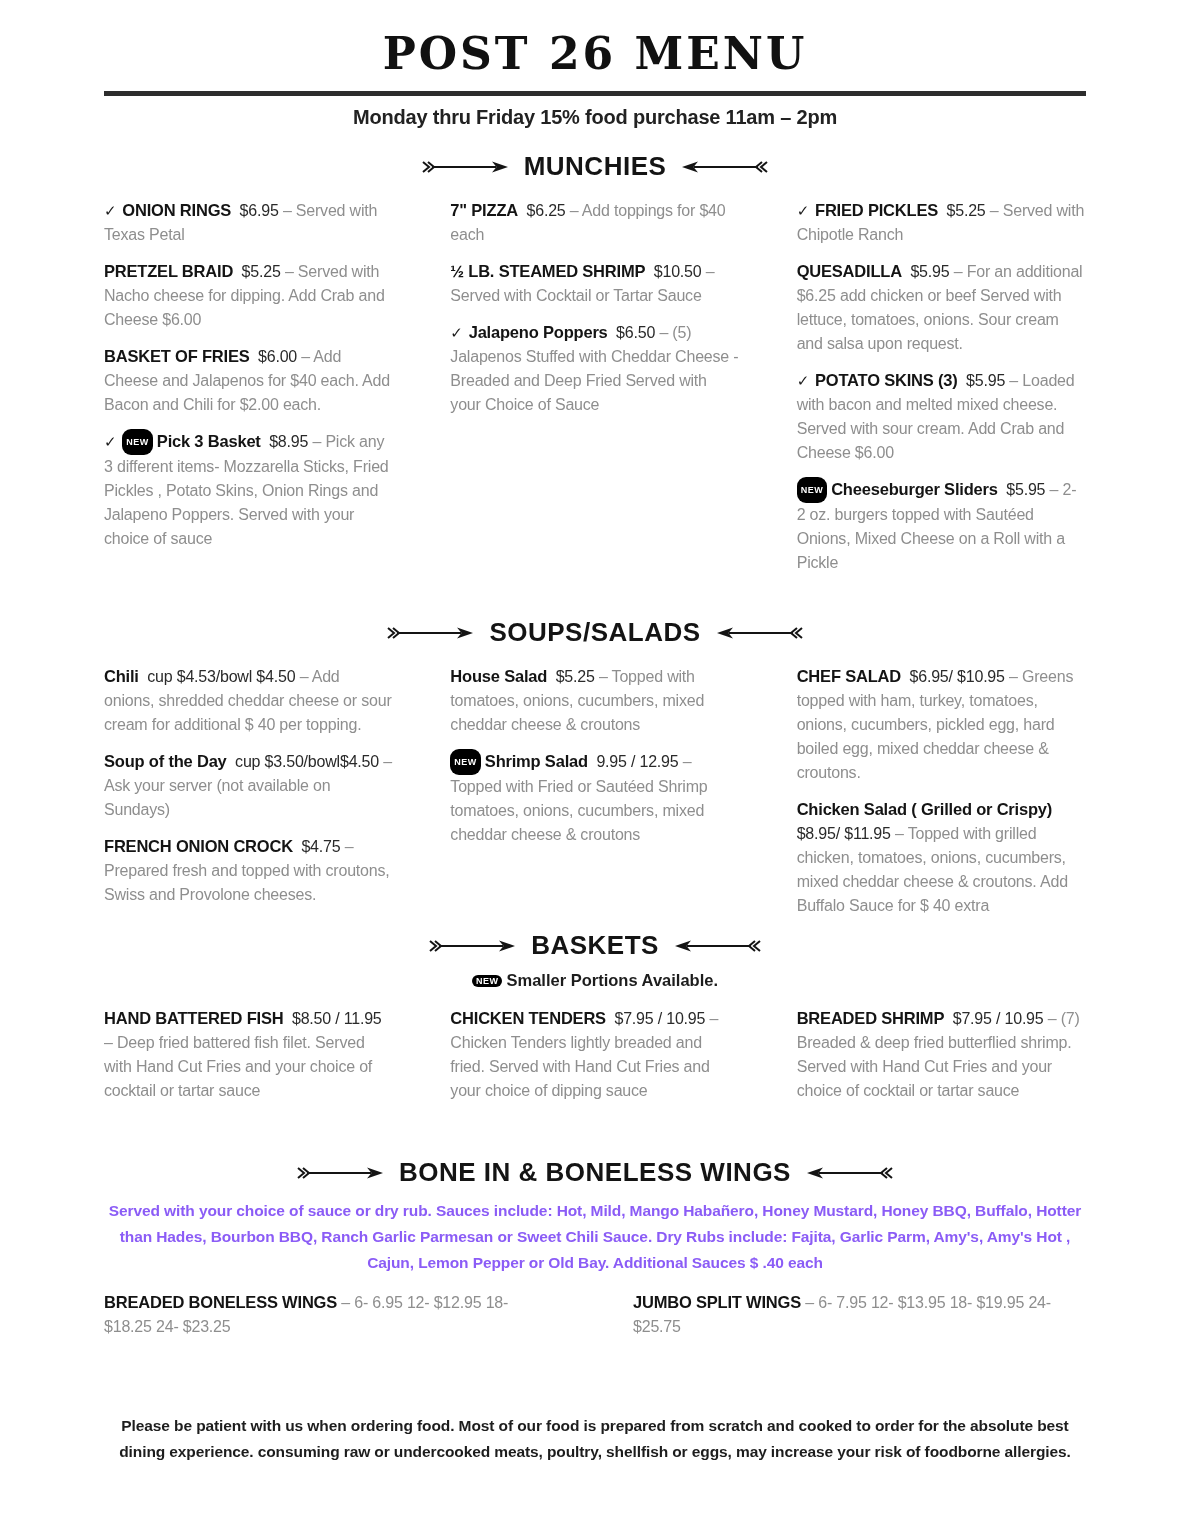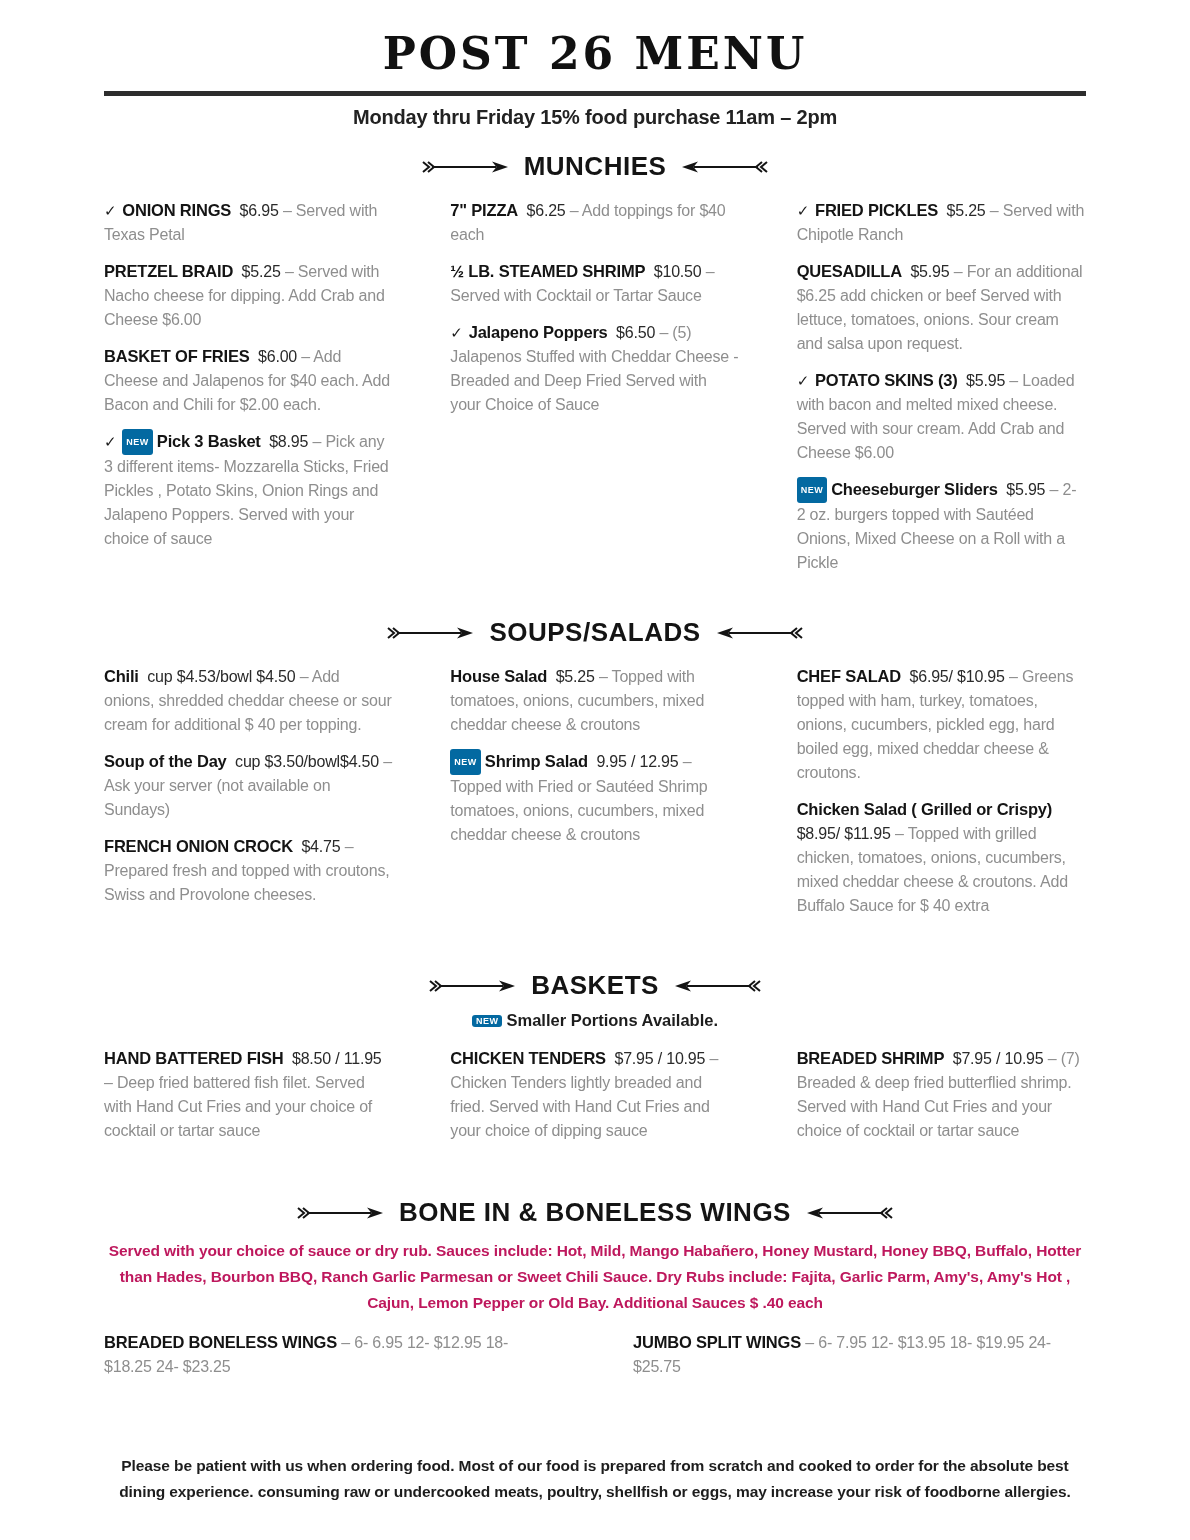--- a/index.html
+++ b/index.html
@@ -42,64 +42,64 @@
   }
   .sec-title {
     font-weight:700;
     font-size:26px;
     letter-spacing:0.5px;
     color:#141414;
     white-space:nowrap;
   }
   .mt-munchies { margin-top:22px; }
   .mt-soups    { margin-top:30px; }
-  .mt-baskets  { margin-top:40px; }
+  .mt-baskets  { }
   .mt-wings    { margin-top:42px; }
 
   .cols { display:flex; gap:57px; margin-top:16px; }
   .col  { flex:1 1 0; min-width:0; }
 
   .item {
     font-size:16px;
     line-height:24px;
     letter-spacing:-0.2px;
     margin-bottom:12px;
     color:#1f1f1f;
   }
   .item-name  { font-weight:700; color:#141414; font-size:16.5px; }
   .item-price { color:#2a2a2a; }
   .item-desc  { color:#8e8e8e; }
   .check { color:#1b1b1b; font-size:15px; margin-right:2px; }
   .new-badge {
     display:inline-block;
-    background:#0369a1; color:#ffffff;
+    background:#000000; color:#ffffff;
     font-size:9px; font-weight:700;
     letter-spacing:0.5px;
     padding:1px 4px 1px;
-    border-radius:3px;
+    border-radius:9px;
     vertical-align:2px;
     margin-right:4px;
   }
 
   .sub-note {
     text-align:center;
     font-weight:700;
     font-size:16.5px;
     margin-top:10px;
     color:#1d1d1d;
   }
   .wings-intro {
     text-align:center;
     font-weight:700;
     font-size:15.5px;
     line-height:26px;
     letter-spacing:-0.1px;
     margin:10px auto 0;
     max-width:985px;
-    color:#be185d;
+    color:#8b5cf6;
   }
   .cols.wings-cols { gap:76px; margin-top:14px; }
 
   .footer {
     margin:62px auto 0;
     max-width:980px;
     text-align:center;
     font-weight:700;
     font-size:15.5px;
     line-height:26px;

